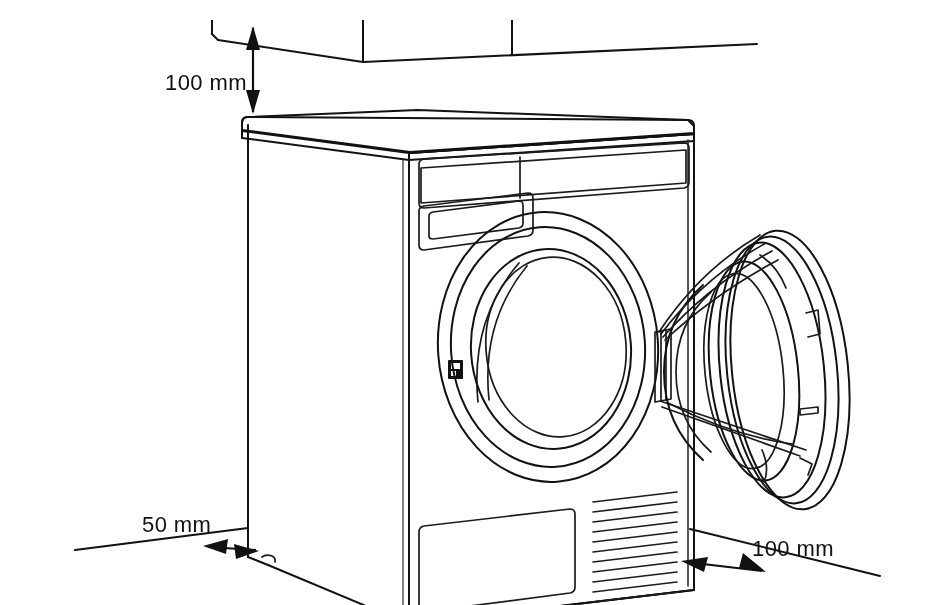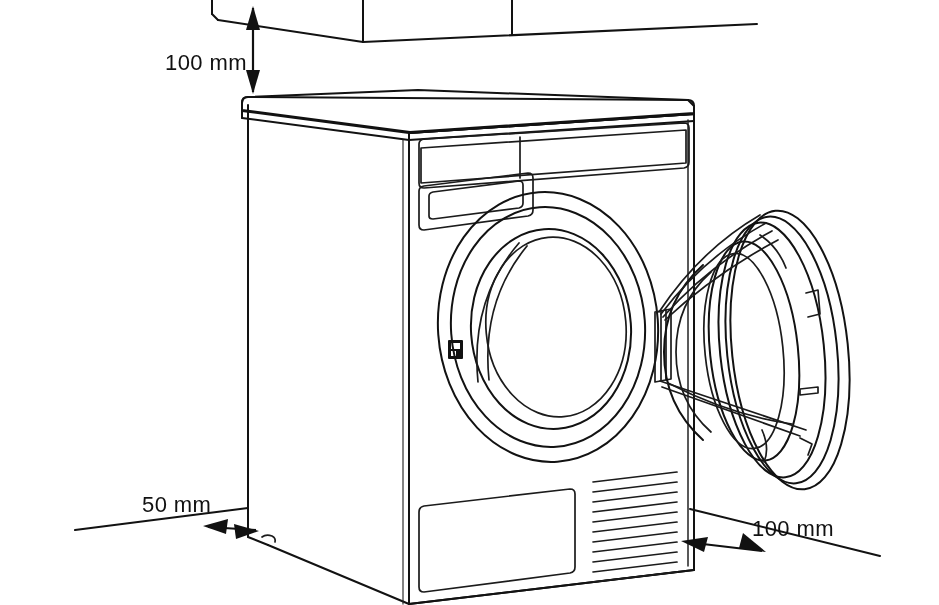--- a/index.html
+++ b/index.html
@@ -1,18 +1,18 @@
 <!DOCTYPE html>
 <html><head>
 <meta charset="utf-8">
 <style>
   html,body{margin:0;padding:0;background:#ffffff;}
   body{width:939px;height:605px;overflow:hidden;
        font-family:"Liberation Sans","DejaVu Sans",sans-serif;}
-  #stage{position:relative;width:939px;height:500px;background:#fff;}
+  #stage{position:relative;width:939px;height:500px;background:#fff;margin-top:20px;}
   svg#drawing{position:absolute;left:0;top:0;width:939px;height:605px;display:block;}
   .ln{fill:none;stroke:#121212;stroke-width:2;stroke-linecap:round;stroke-linejoin:round;}
   .ln-thin{fill:none;stroke:#1b1b1b;stroke-width:1.7;stroke-linecap:round;stroke-linejoin:round;}
   .ln-hair{fill:none;stroke:#222;stroke-width:1.5;stroke-linecap:round;stroke-linejoin:round;}
   .dim{fill:none;stroke:#111;stroke-width:2.2;stroke-linecap:butt;}
   .solid{fill:#111;stroke:none;}
   .white{fill:#ffffff;}
   .dimtext{font-family:"Liberation Sans","DejaVu Sans",sans-serif;
            font-size:22px;fill:#111;letter-spacing:.4px;white-space:pre;}
   .badge-fill{fill:#111;stroke:none;}

